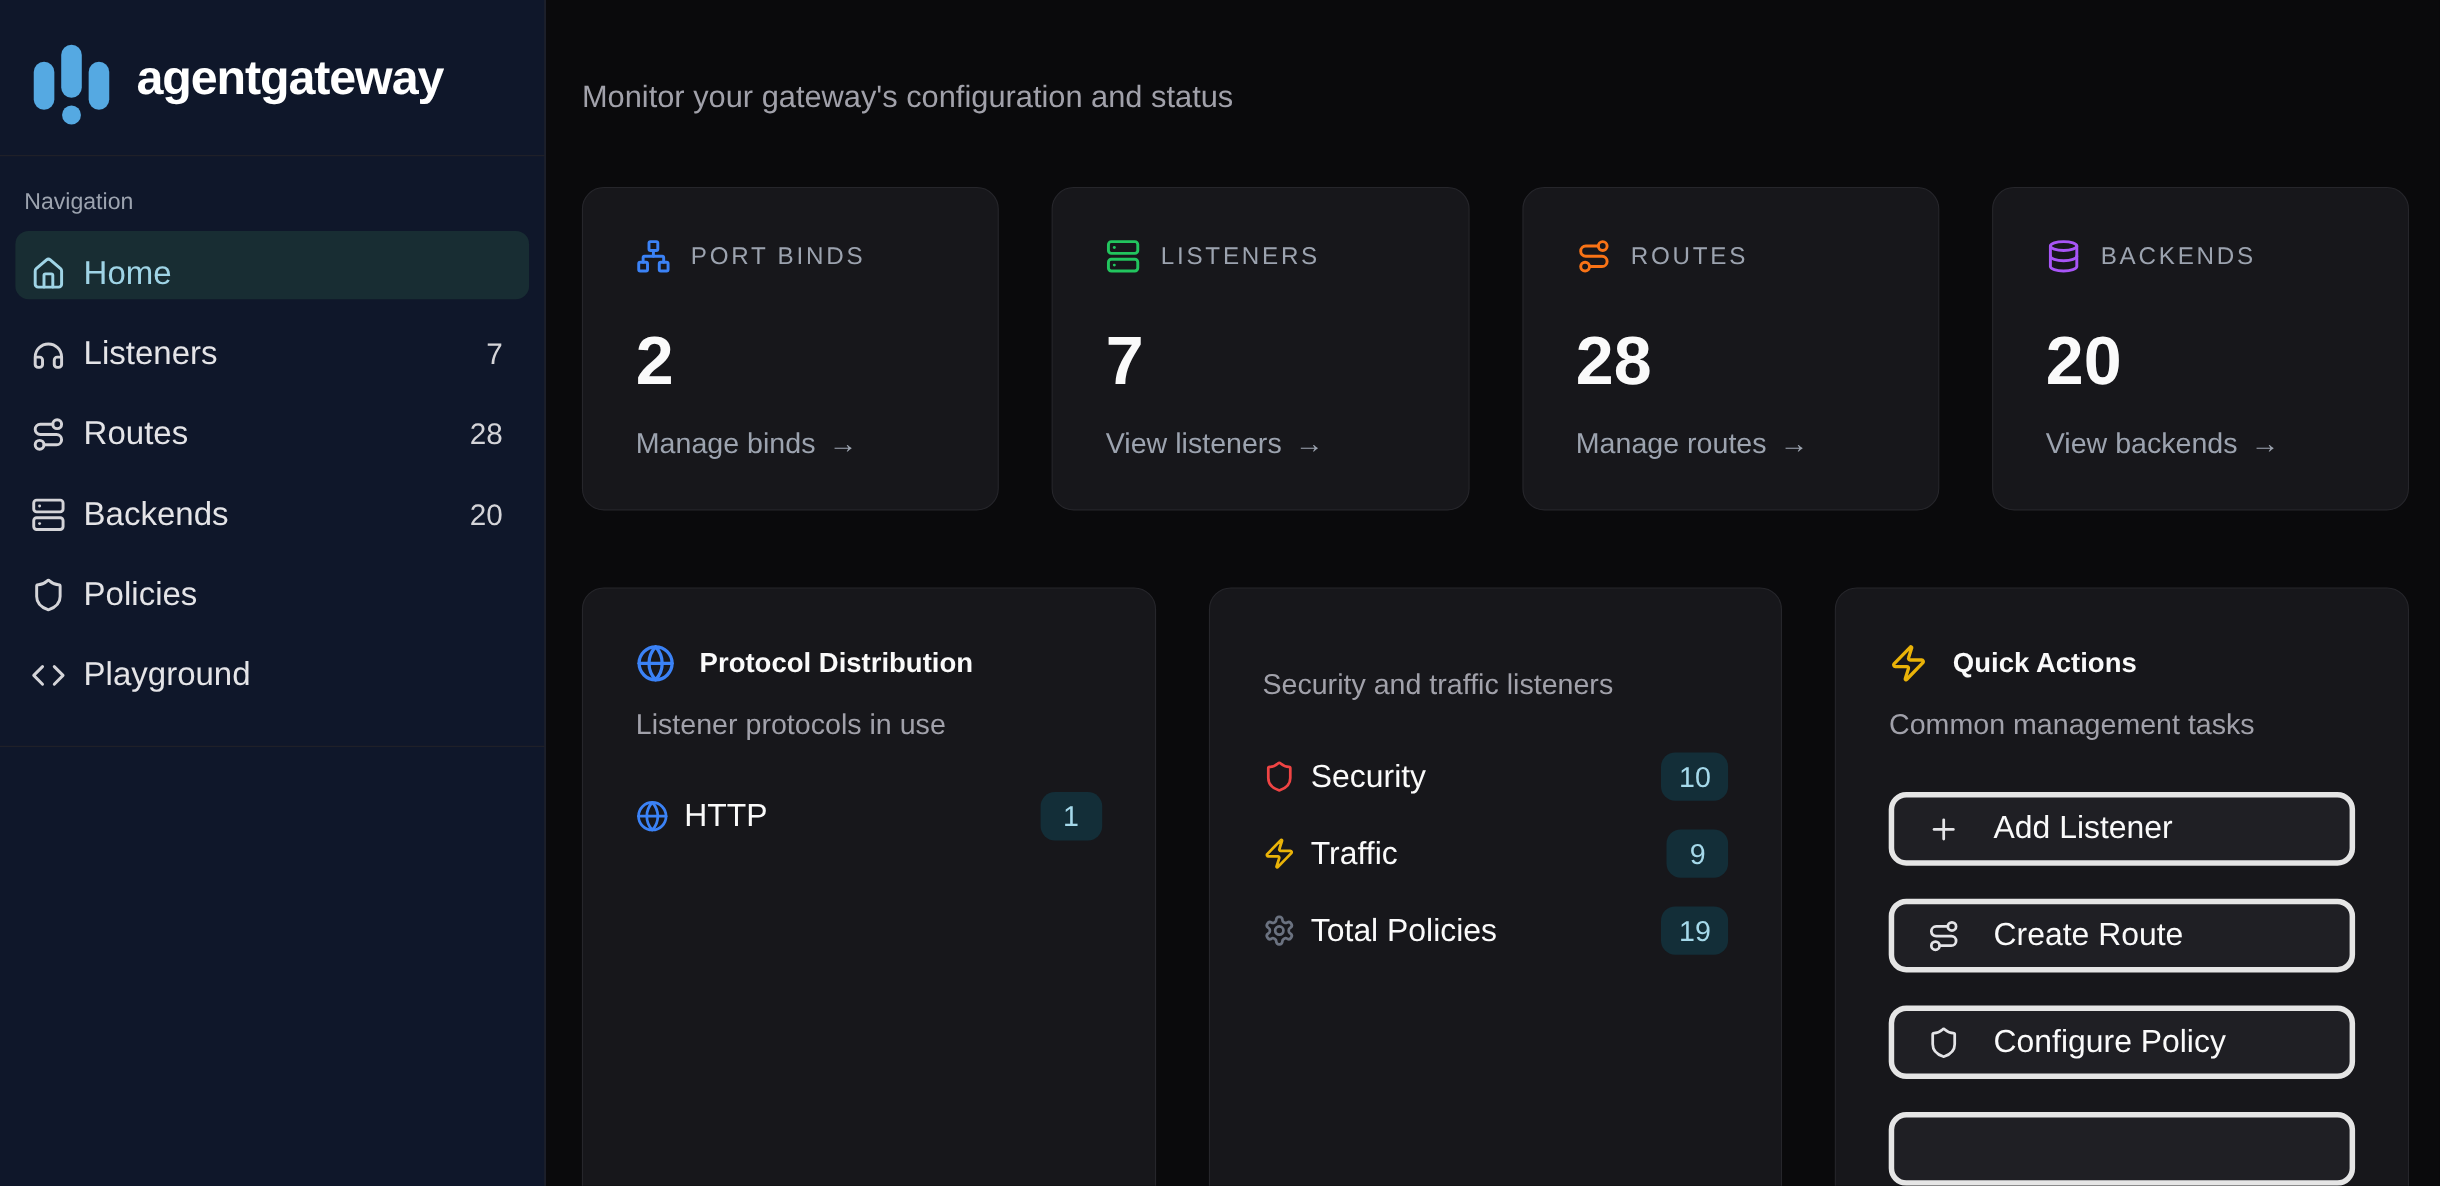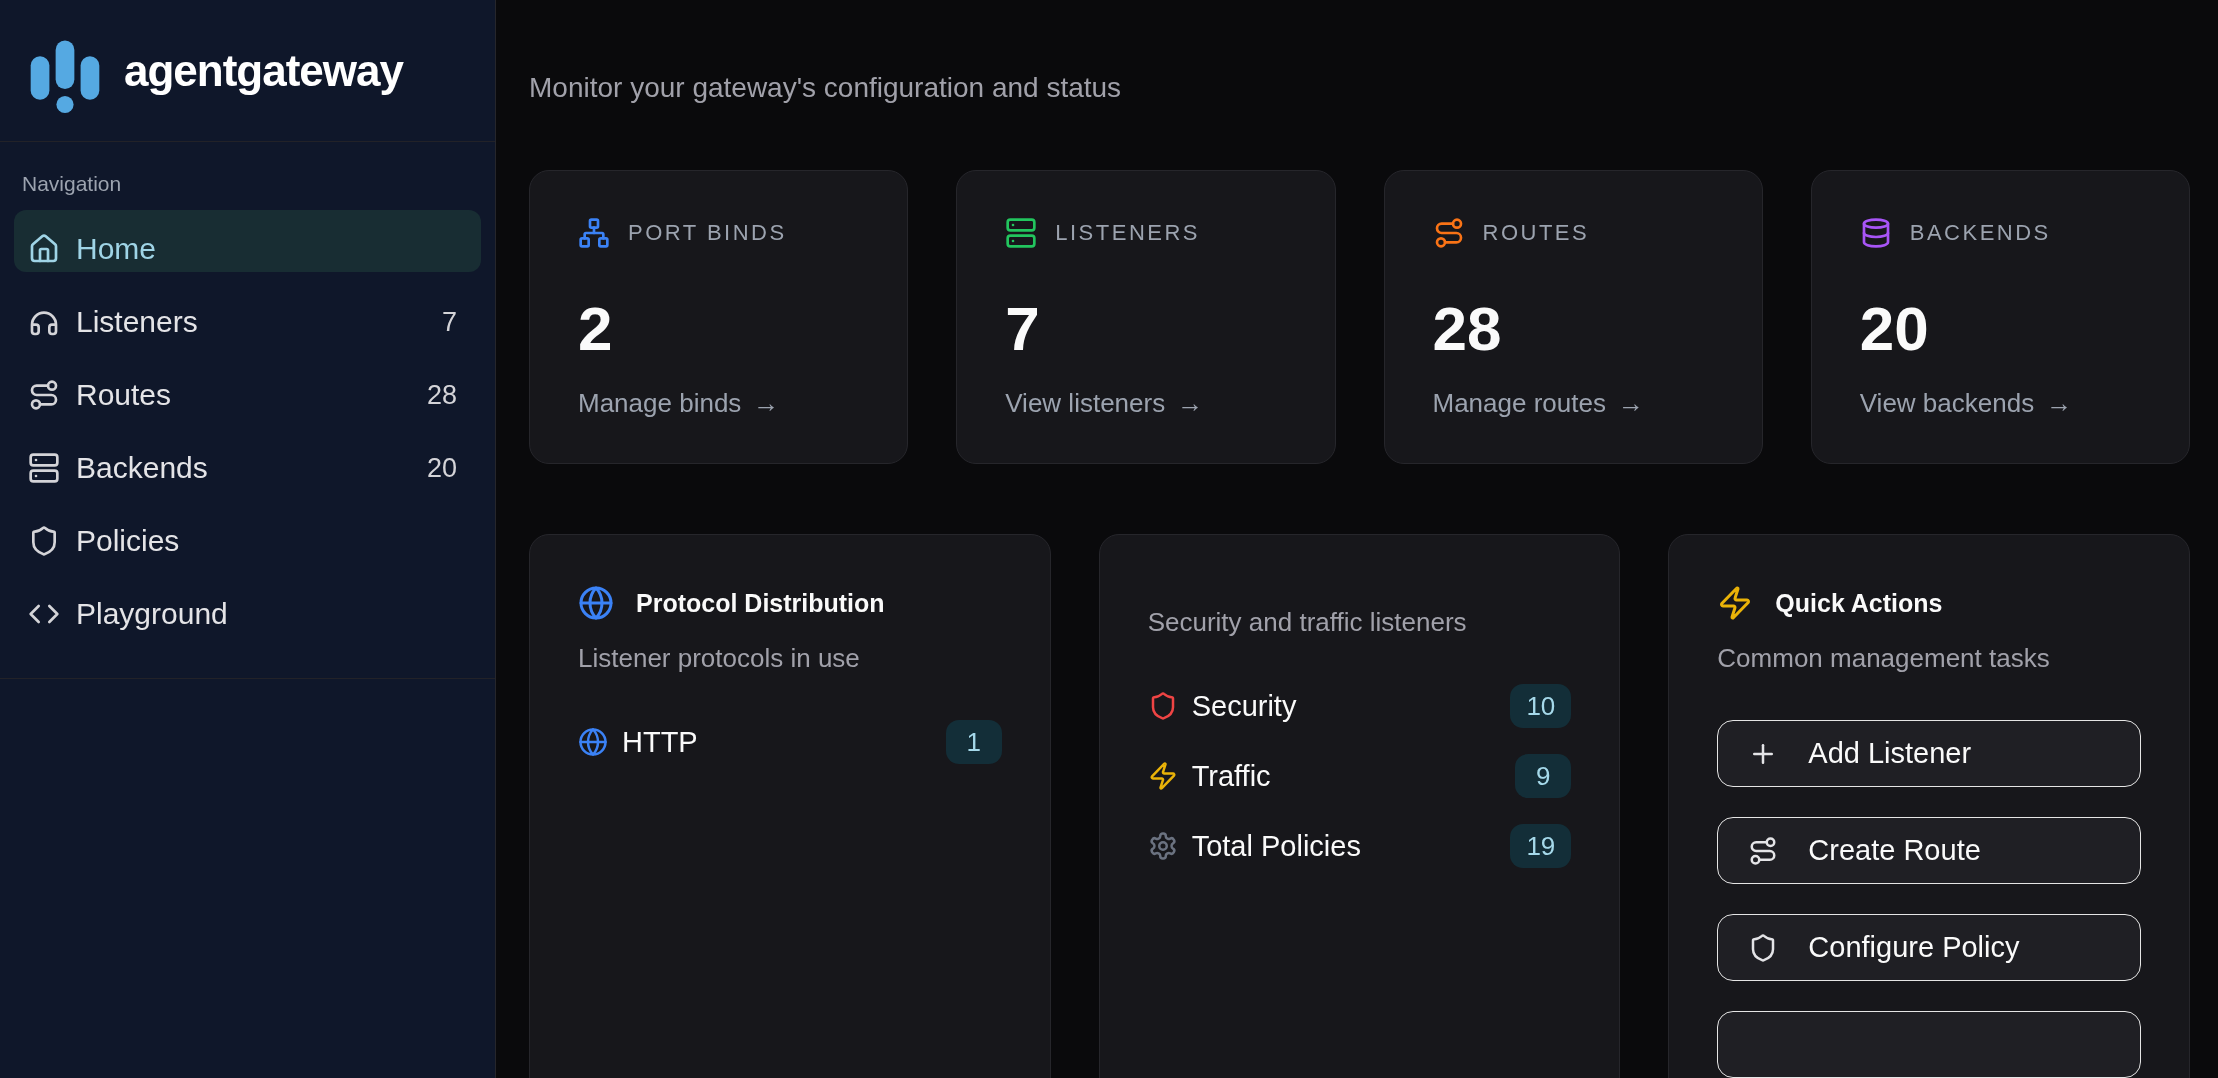--- a/index.html
+++ b/index.html
@@ -72,21 +72,21 @@
   .row .icon { width:30px; height:30px; margin-right:14px; flex:none; }
   .row-label { font-size:29px; color:#fafafa; }
   .badge {
     margin-left:auto; min-width:56px; height:44px; padding:0 16px;
     border-radius:13px; background:#132e38; color:#a5d9ea; font-size:26px;
     display:flex; align-items:center; justify-content:center;
   }
 
   .actions { margin-top:46px; display:flex; flex-direction:column; gap:30px; }
   .action-btn {
-    height:67px; border-radius:16px; background:#1f1f24; border:1px solid #e5e5e5;
+    height:67px; border-radius:16px; background:#1f1f24; border:5px solid #e5e5e5;
     display:flex; align-items:center; padding:0 30px; gap:30px;
     font-size:29px; color:#fafafa; font-weight:500; cursor:pointer;
   }
   .action-btn .icon { width:30px; height:30px; color:#e4e4e7; flex:none; }
 </style>
 </head>
 <body>
 
 <aside class="sidebar">
   <div class="logo-row">

